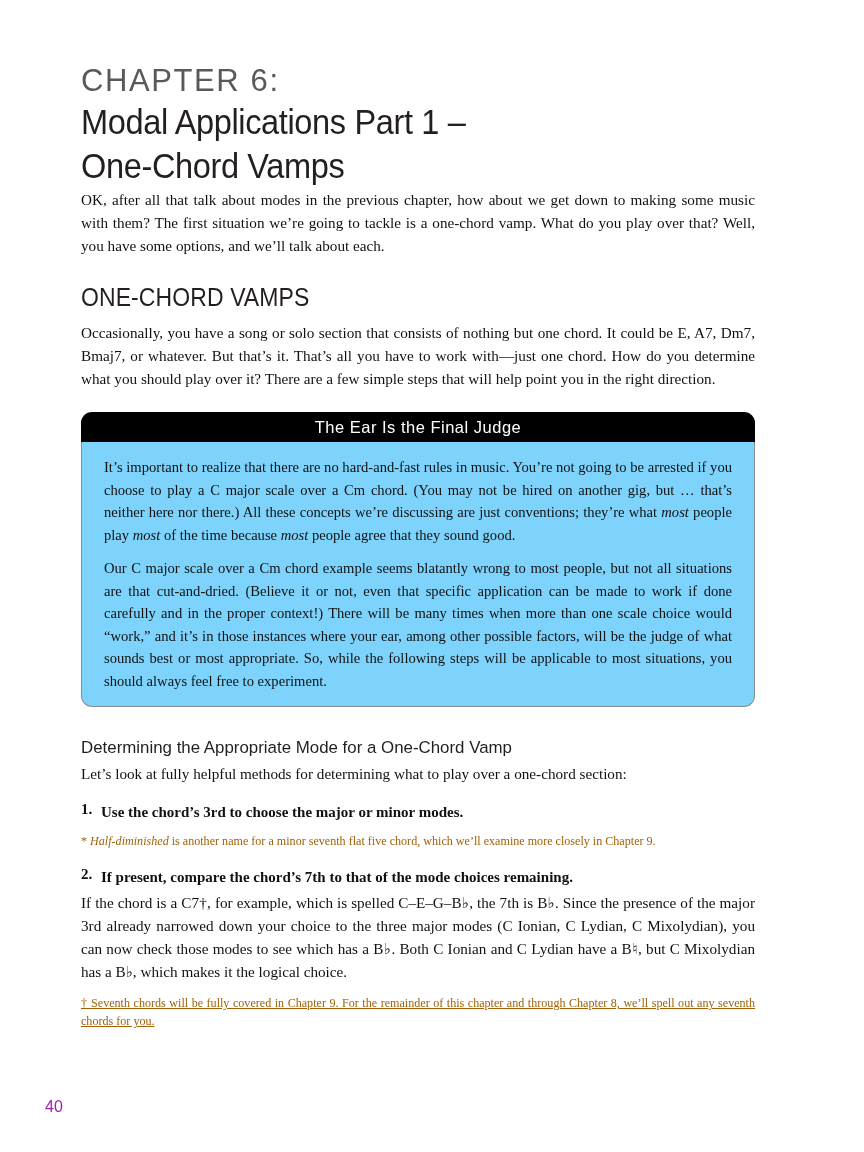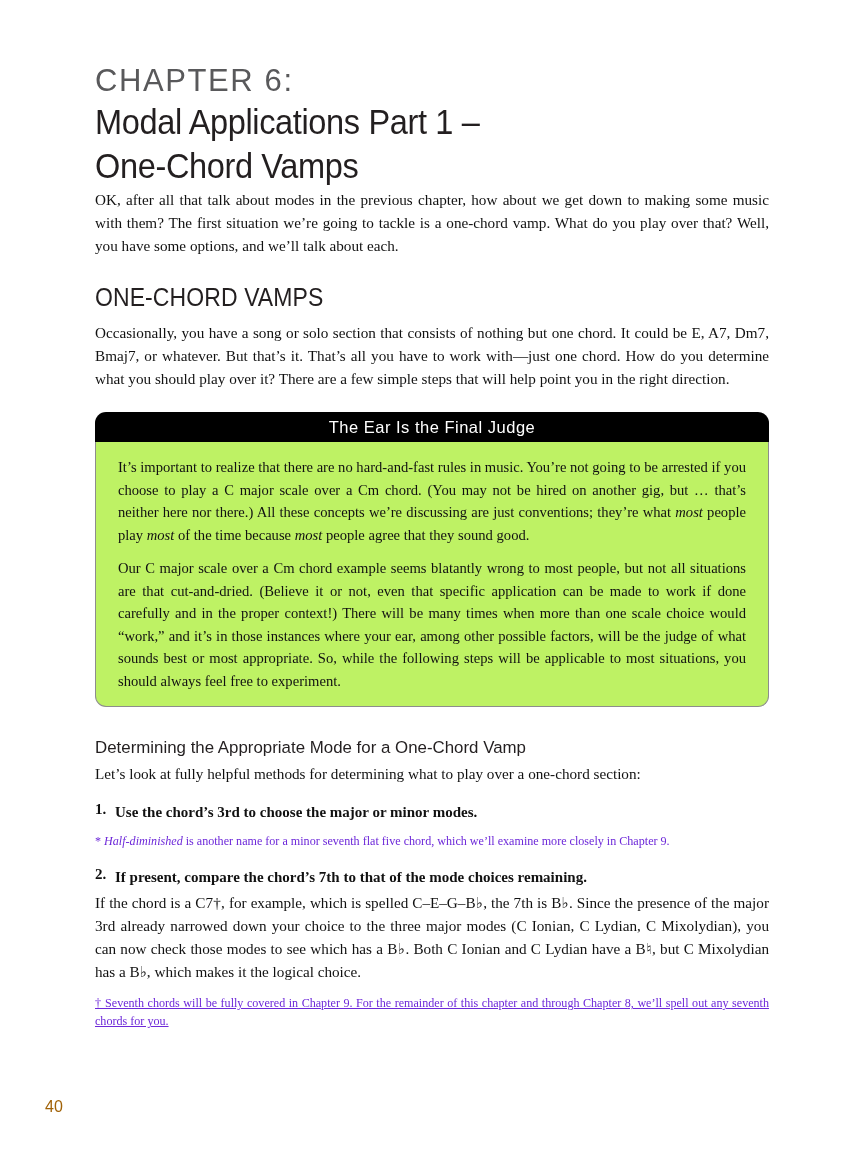--- a/index.html
+++ b/index.html
@@ -20,21 +20,21 @@
     position: absolute;
     left: 0; top: 0;
     width: 864px;
     height: 1152px;
     background: #ffffff;
   }
 
   
   .content {
     position: absolute;
-    left: 95px;
+    left: 81px;
     top: 64px;
     width: 674px;
   }
 
   
   .chapter-kicker {
     font-family: "Liberation Sans", sans-serif;
     font-size: 31px;
     letter-spacing: 1.6px;
     color: #59595b;
@@ -107,21 +107,21 @@
     font-family: "Liberation Sans", sans-serif;
     font-size: 16.5px;
     letter-spacing: 0.5px;
     font-weight: 400;
   }
   .tipbox-body {
     border: 1px solid #8d8d8d;
     border-top: none;
     border-radius: 0 0 11px 11px;
     padding: 14px 22px 14px 22px;
-    background: #bef264;
+    background: #7dd3fc;
     box-sizing: border-box;
   }
   .tipbox-body p {
     font-size: 14.6px;
     line-height: 1.54;
     text-align: justify;
     margin: 0 0 11px 0;
   }
   .tipbox-body p:last-child { margin-bottom: 0; }
 
@@ -141,33 +141,33 @@
     font-weight: bold;
     line-height: 1.5;
   }
 
   
   p.footnote {
     font-size: 12.1px;
     line-height: 1.45;
     text-align: justify;
     margin: 9px 0 0 0;
-    color: #6d28d9;
+    color: #a16207;
   }
 
   .section-lead { margin-bottom: 2px; }
 
   
   .page-number {
     position: absolute;
     left: 45px;
     top: 1098px;
     font-family: "Liberation Sans", sans-serif;
     font-size: 16px;
-    color: #a16207;
+    color: #a21caf;
   }
 
   i, em { font-style: italic; }
 </style>
 </head>
 <body>
 
 <div class="page">
 
   <div class="content">

